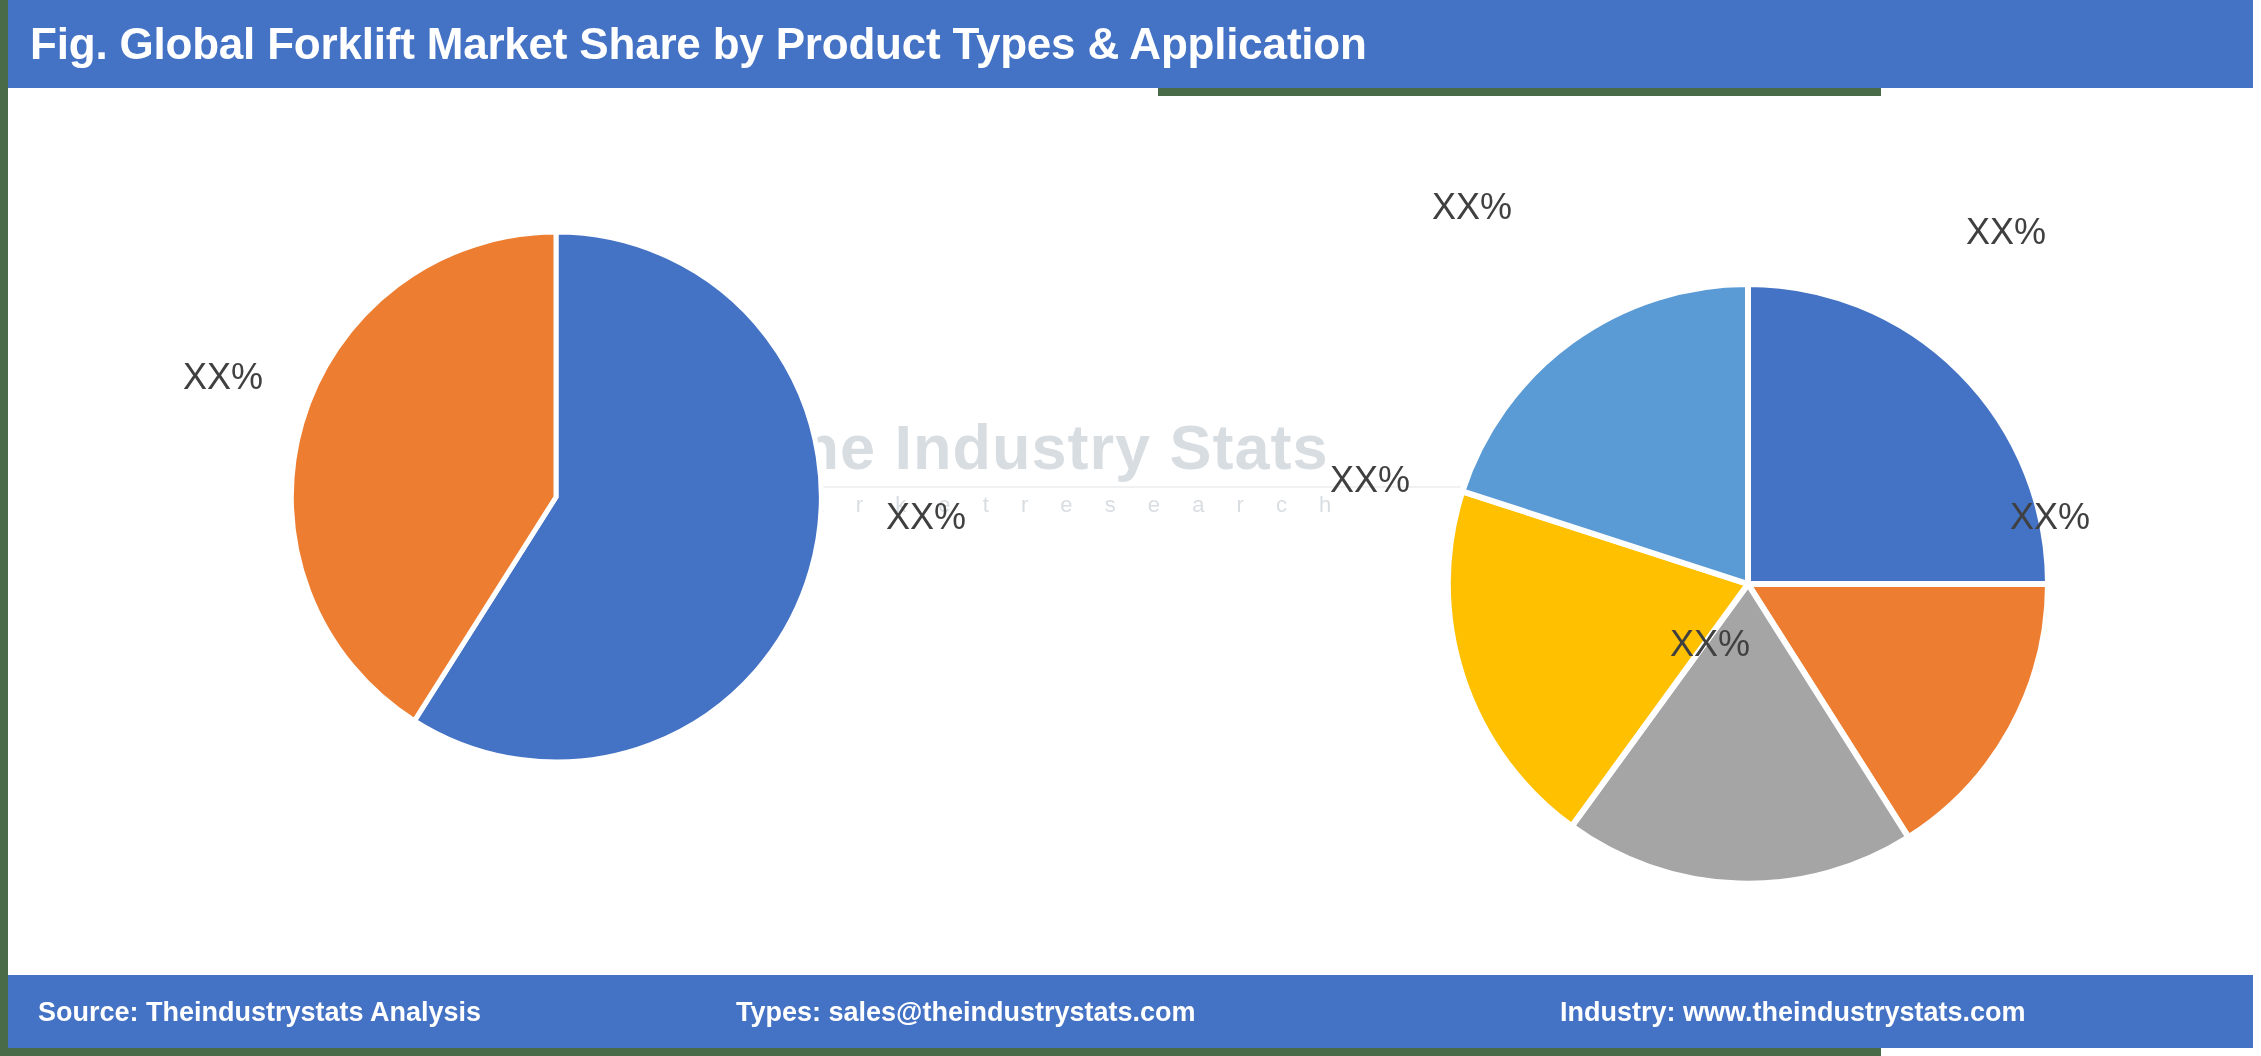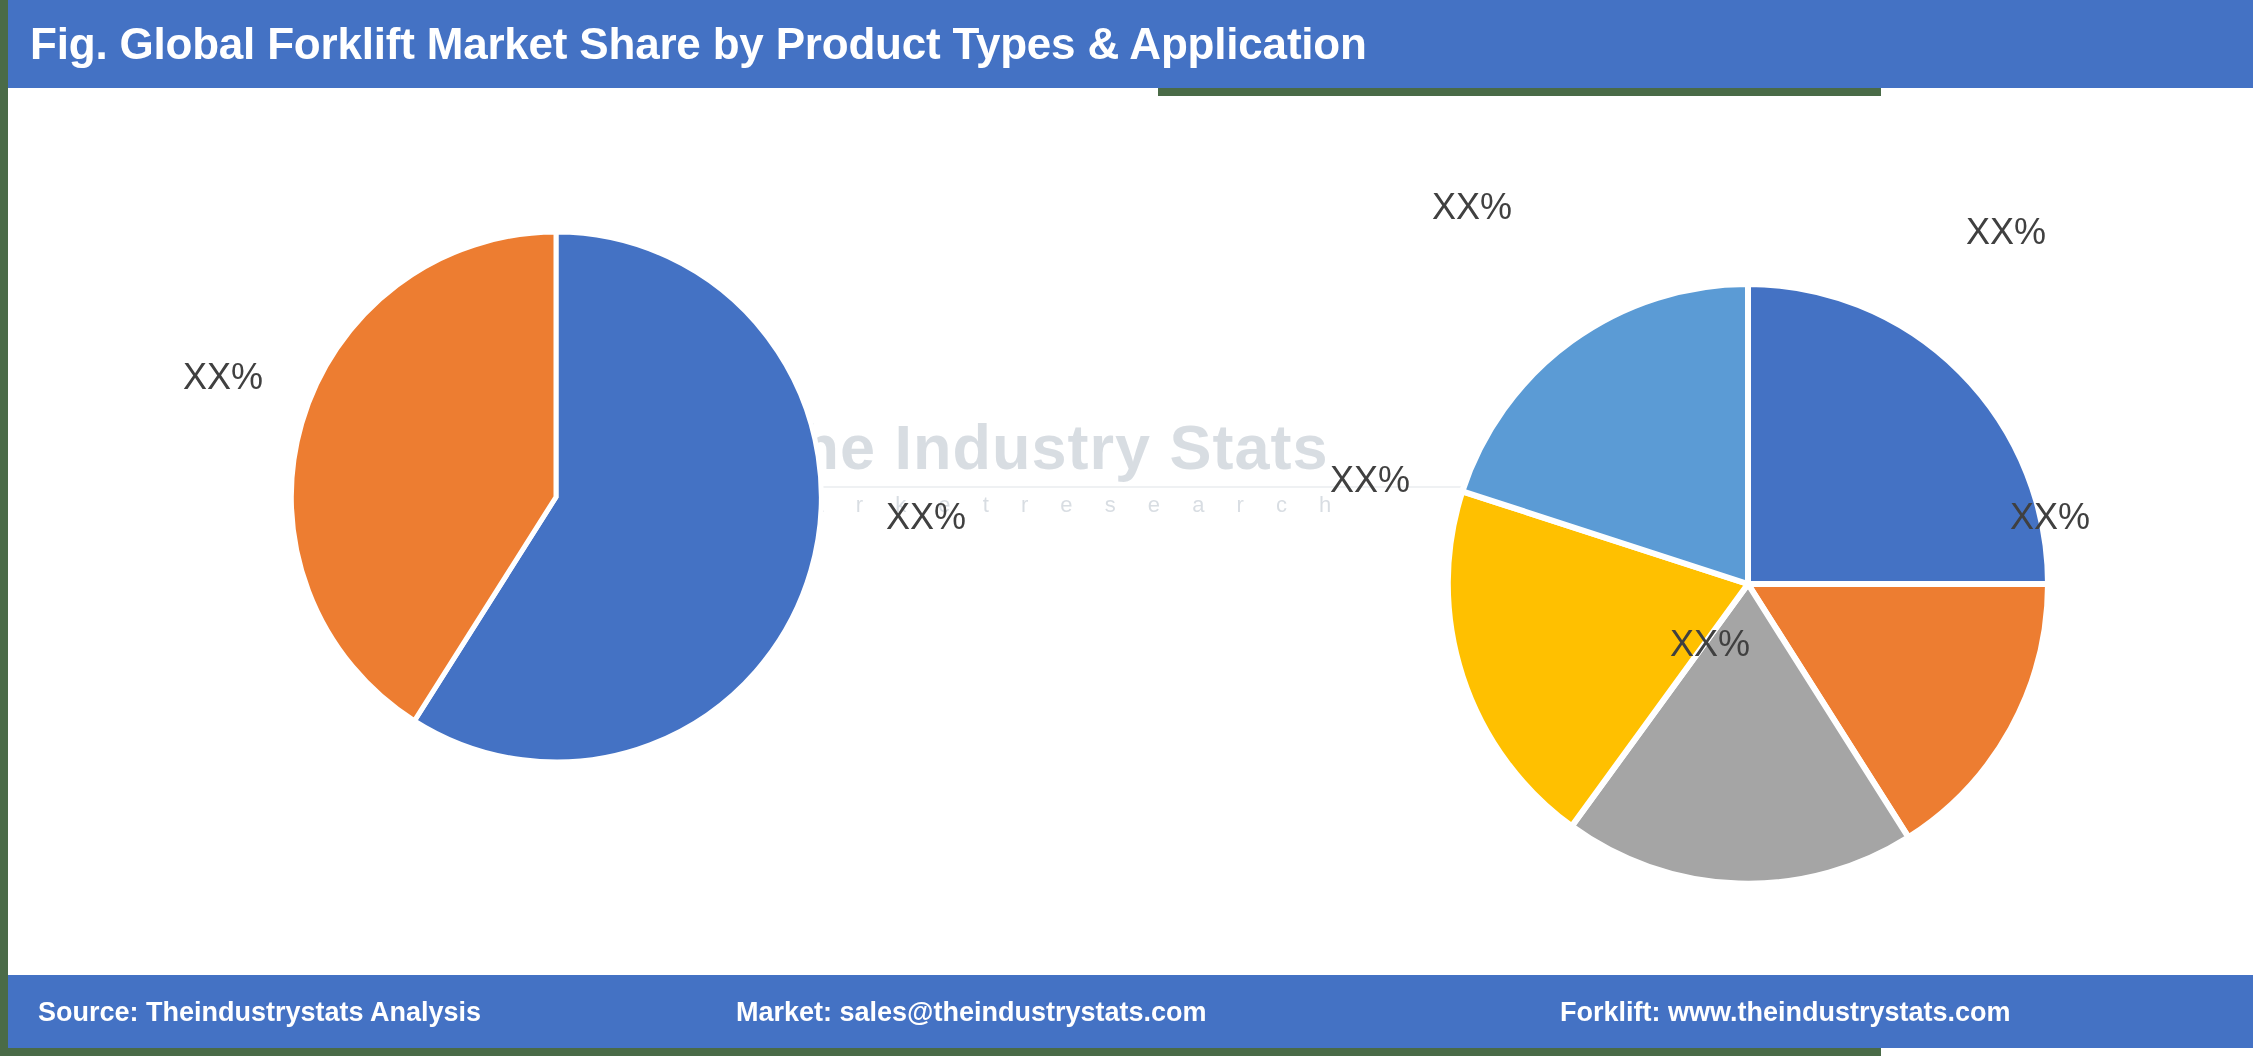--- a/index.html
+++ b/index.html
@@ -126,17 +126,17 @@
     <div class="pct" style="left:1424px;top:90px;">XX%</div>
     <div class="pct" style="left:1958px;top:115px;">XX%</div>
     <div class="pct" style="left:2002px;top:400px;">XX%</div>
     <div class="pct" style="left:1662px;top:527px;">XX%</div>
     <div class="pct" style="left:1322px;top:363px;">XX%</div>
 
   </div>
 
   <div id="footer">
     <div class="footer-text" id="footer-source">Source: Theindustrystats Analysis</div>
-    <div class="footer-text" id="footer-email">Market: sales@theindustrystats.com</div>
-    <div class="footer-text" id="footer-website">Forklift: www.theindustrystats.com</div>
+    <div class="footer-text" id="footer-email">Types: sales@theindustrystats.com</div>
+    <div class="footer-text" id="footer-website">Industry: www.theindustrystats.com</div>
   </div>
 
 </div>
 
 </body></html>

